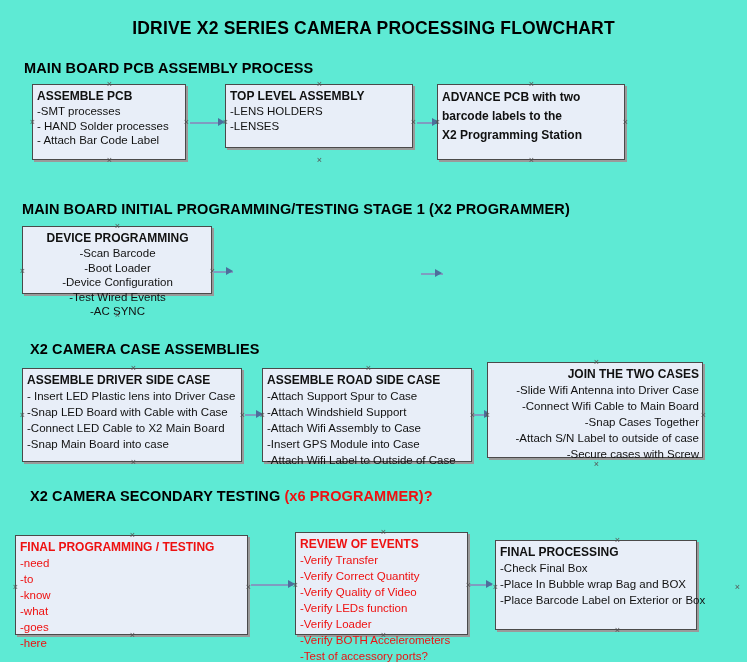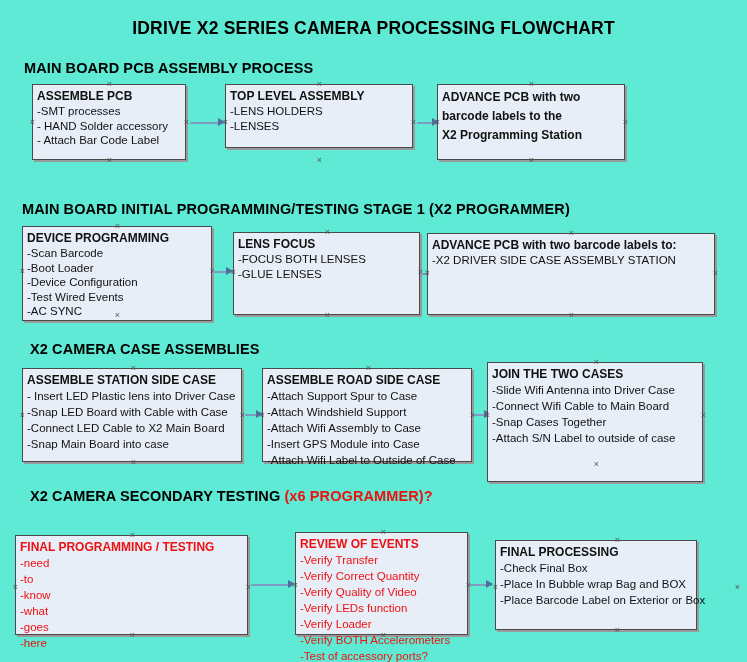--- a/index.html
+++ b/index.html
@@ -109,21 +109,21 @@
   <div class="title">IDRIVE X2  SERIES CAMERA PROCESSING FLOWCHART</div>
 
   <div class="section-header" style="left:24px; top:60px;">
     <span>MAIN BOARD PCB ASSEMBLY PROCESS</span>
   </div>
 
   <div class="node" style="left:32px; top:84px; width:154px; height:76px;">
     <div class="inner">
       <div class="hdr">ASSEMBLE PCB</div>
       <div class="ln">-SMT processes</div>
-      <div class="ln">- HAND Solder accessory</div>
+      <div class="ln">- HAND Solder processes</div>
       <div class="ln">- Attach Bar Code Label</div>
     </div>
     <span class="handle" style="left:73px; top:-4px;"></span>
     <span class="handle" style="left:73px; top:72px;"></span>
     <span class="handle" style="left:-4px; top:34px;"></span>
     <span class="handle" style="left:150px; top:34px;"></span>
   </div>
 
   <div class="conn" style="left:190px; top:122px; width:30px;"></div>
   <div class="arrowhead" style="left:218px; top:118px;"></div>
@@ -152,71 +152,50 @@
     <span class="handle" style="left:90px; top:-4px;"></span>
     <span class="handle" style="left:90px; top:72px;"></span>
     <span class="handle" style="left:-4px; top:34px;"></span>
     <span class="handle" style="left:184px; top:34px;"></span>
   </div>
 
   <div class="section-header" style="left:22px; top:201px;">
     <span>MAIN BOARD INITIAL PROGRAMMING/TESTING STAGE 1 (X2 PROGRAMMER)</span>
   </div>
 
-  <div class="node" style="left:22px; top:226px; width:190px; height:95px;">
+  <div class="node" style="left:22px; top:226px; width:190px; height:68px;text-align:center;">
     <div class="inner">
       <div class="hdr">DEVICE PROGRAMMING</div>
       <div class="ln">-Scan Barcode</div>
       <div class="ln">-Boot Loader</div>
       <div class="ln">-Device Configuration</div>
       <div class="ln">-Test Wired Events</div>
       <div class="ln">-AC SYNC</div>
     </div>
     <span class="handle" style="left:91px; top:-4px;"></span>
     <span class="handle" style="left:91px; top:85px;"></span>
     <span class="handle" style="left:-4px; top:41px;"></span>
     <span class="handle" style="left:186px; top:41px;"></span>
   </div>
 
   <div class="conn" style="left:213px; top:271px; width:20px;"></div>
   <div class="arrowhead" style="left:226px; top:267px;"></div>
 
-  <div class="node" style="left:233px; top:232px; width:187px; height:83px;">
-    <div class="inner">
-      <div class="hdr">LENS FOCUS</div>
-      <div class="ln">-FOCUS BOTH LENSES</div>
-      <div class="ln">-GLUE LENSES</div>
-    </div>
-    <span class="handle" style="left:90px; top:-4px;"></span>
-    <span class="handle" style="left:90px; top:79px;"></span>
-    <span class="handle" style="left:-4px; top:36px;"></span>
-    <span class="handle" style="left:183px; top:36px;"></span>
-  </div>
 
   <div class="conn" style="left:421px; top:273px; width:22px;"></div>
   <div class="arrowhead" style="left:435px; top:269px;"></div>
 
-  <div class="node" style="left:427px; top:233px; width:288px; height:82px;">
-    <div class="inner">
-      <div class="hdr">ADVANCE PCB with two barcode labels to:</div>
-      <div class="ln">-X2 DRIVER  SIDE  CASE  ASSEMBLY STATION</div>
-    </div>
-    <span class="handle" style="left:140px; top:-4px;"></span>
-    <span class="handle" style="left:140px; top:78px;"></span>
-    <span class="handle" style="left:-4px; top:36px;"></span>
-    <span class="handle" style="left:284px; top:36px;"></span>
-  </div>
 
   <div class="section-header" style="left:30px; top:341px;">
     <span>X2 CAMERA CASE ASSEMBLIES</span>
   </div>
 
   <div class="node compact" style="left:22px; top:368px; width:220px; height:94px;">
     <div class="inner">
-      <div class="hdr">ASSEMBLE STATION SIDE CASE</div>
+      <div class="hdr">ASSEMBLE DRIVER SIDE CASE</div>
       <div class="ln">- Insert LED Plastic lens into Driver Case</div>
       <div class="ln">-Snap LED Board with Cable with Case</div>
       <div class="ln">-Connect LED Cable to X2 Main Board</div>
       <div class="ln">-Snap Main Board into case</div>
     </div>
     <span class="handle" style="left:107px; top:-4px;"></span>
     <span class="handle" style="left:107px; top:90px;"></span>
     <span class="handle" style="left:-4px; top:43px;"></span>
     <span class="handle" style="left:216px; top:43px;"></span>
   </div>
@@ -235,27 +214,28 @@
     </div>
     <span class="handle" style="left:102px; top:-4px;"></span>
     <span class="handle" style="left:102px; top:90px;"></span>
     <span class="handle" style="left:-4px; top:43px;"></span>
     <span class="handle" style="left:206px; top:43px;"></span>
   </div>
 
   <div class="conn" style="left:474px; top:414px; width:16px;"></div>
   <div class="arrowhead" style="left:484px; top:410px;"></div>
 
-  <div class="node compact" style="left:487px; top:362px; width:216px; height:120px;">
+  <div class="node compact" style="left:487px; top:362px; width:216px; height:96px;text-align:right;">
     <div class="inner">
       <div class="hdr">JOIN THE TWO CASES</div>
       <div class="ln">-Slide Wifi Antenna into Driver Case</div>
       <div class="ln">-Connect Wifi Cable to Main Board</div>
       <div class="ln">-Snap Cases Together</div>
       <div class="ln">-Attach S/N Label to outside of case</div>
+      <div class="ln">-Secure cases with Screw</div>
     </div>
     <span class="handle" style="left:105px; top:-4px;"></span>
     <span class="handle" style="left:105px; top:98px;"></span>
     <span class="handle" style="left:-4px; top:49px;"></span>
     <span class="handle" style="left:212px; top:49px;"></span>
   </div>
 
   <div class="section-header" style="left:30px; top:488px;">
     <span>X2 CAMERA SECONDARY TESTING </span><span class="red">(x6 PROGRAMMER)?</span>
   </div>

